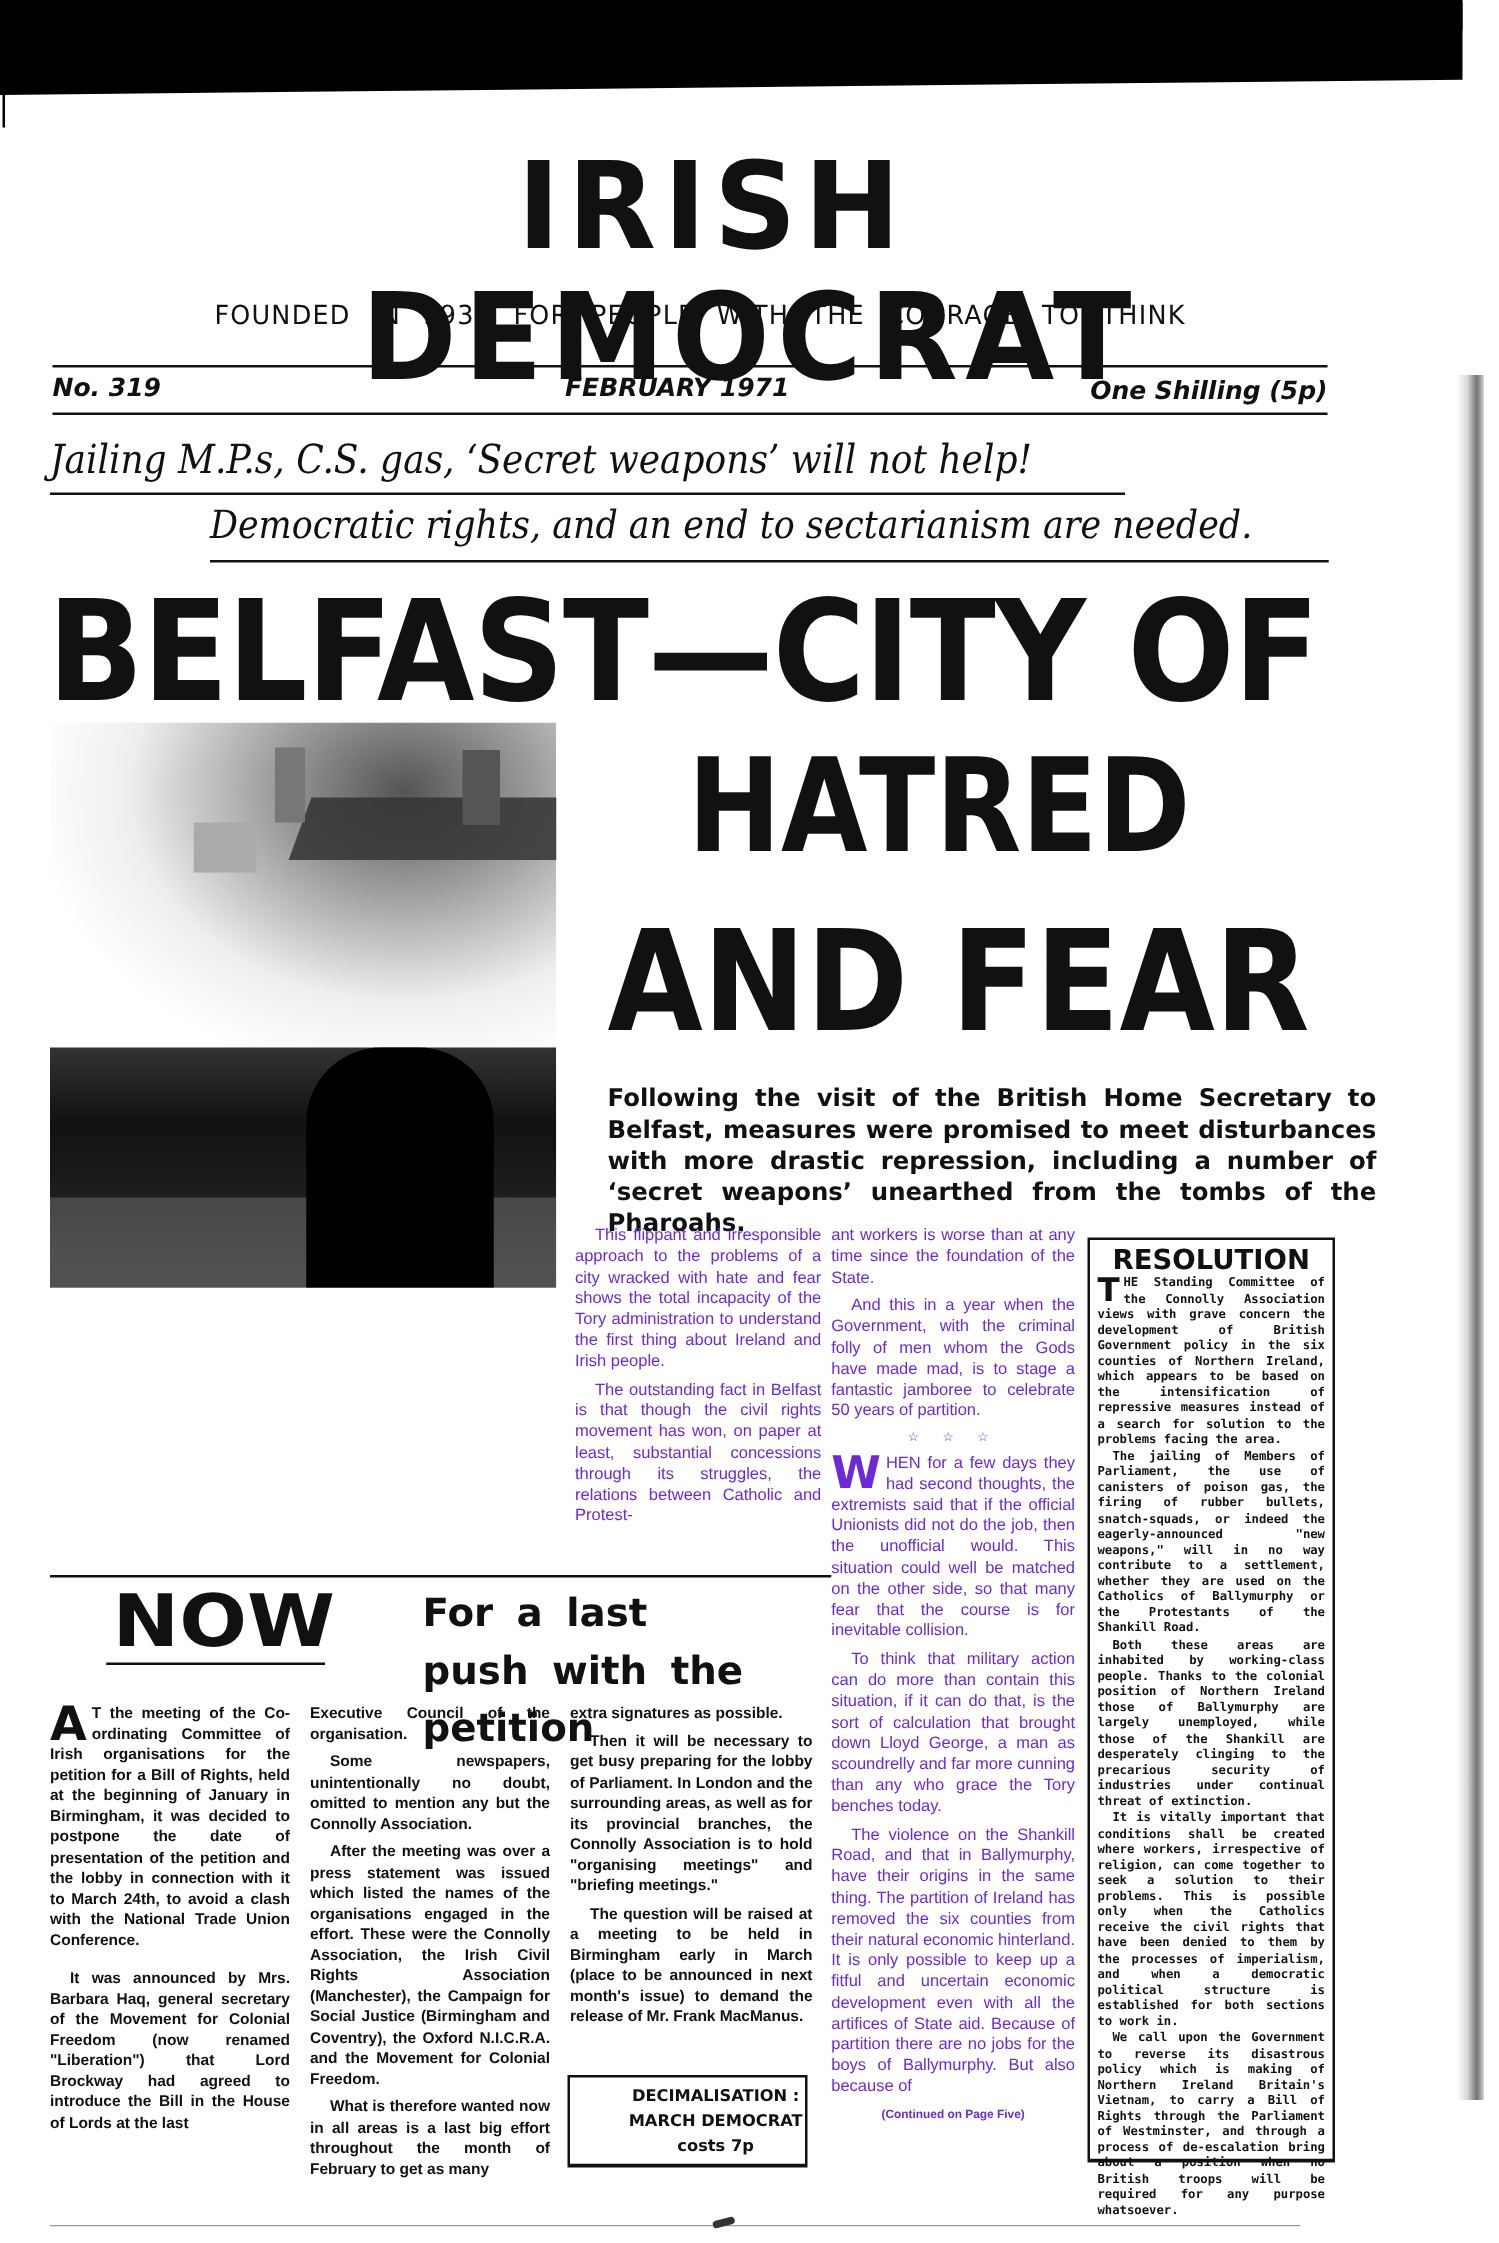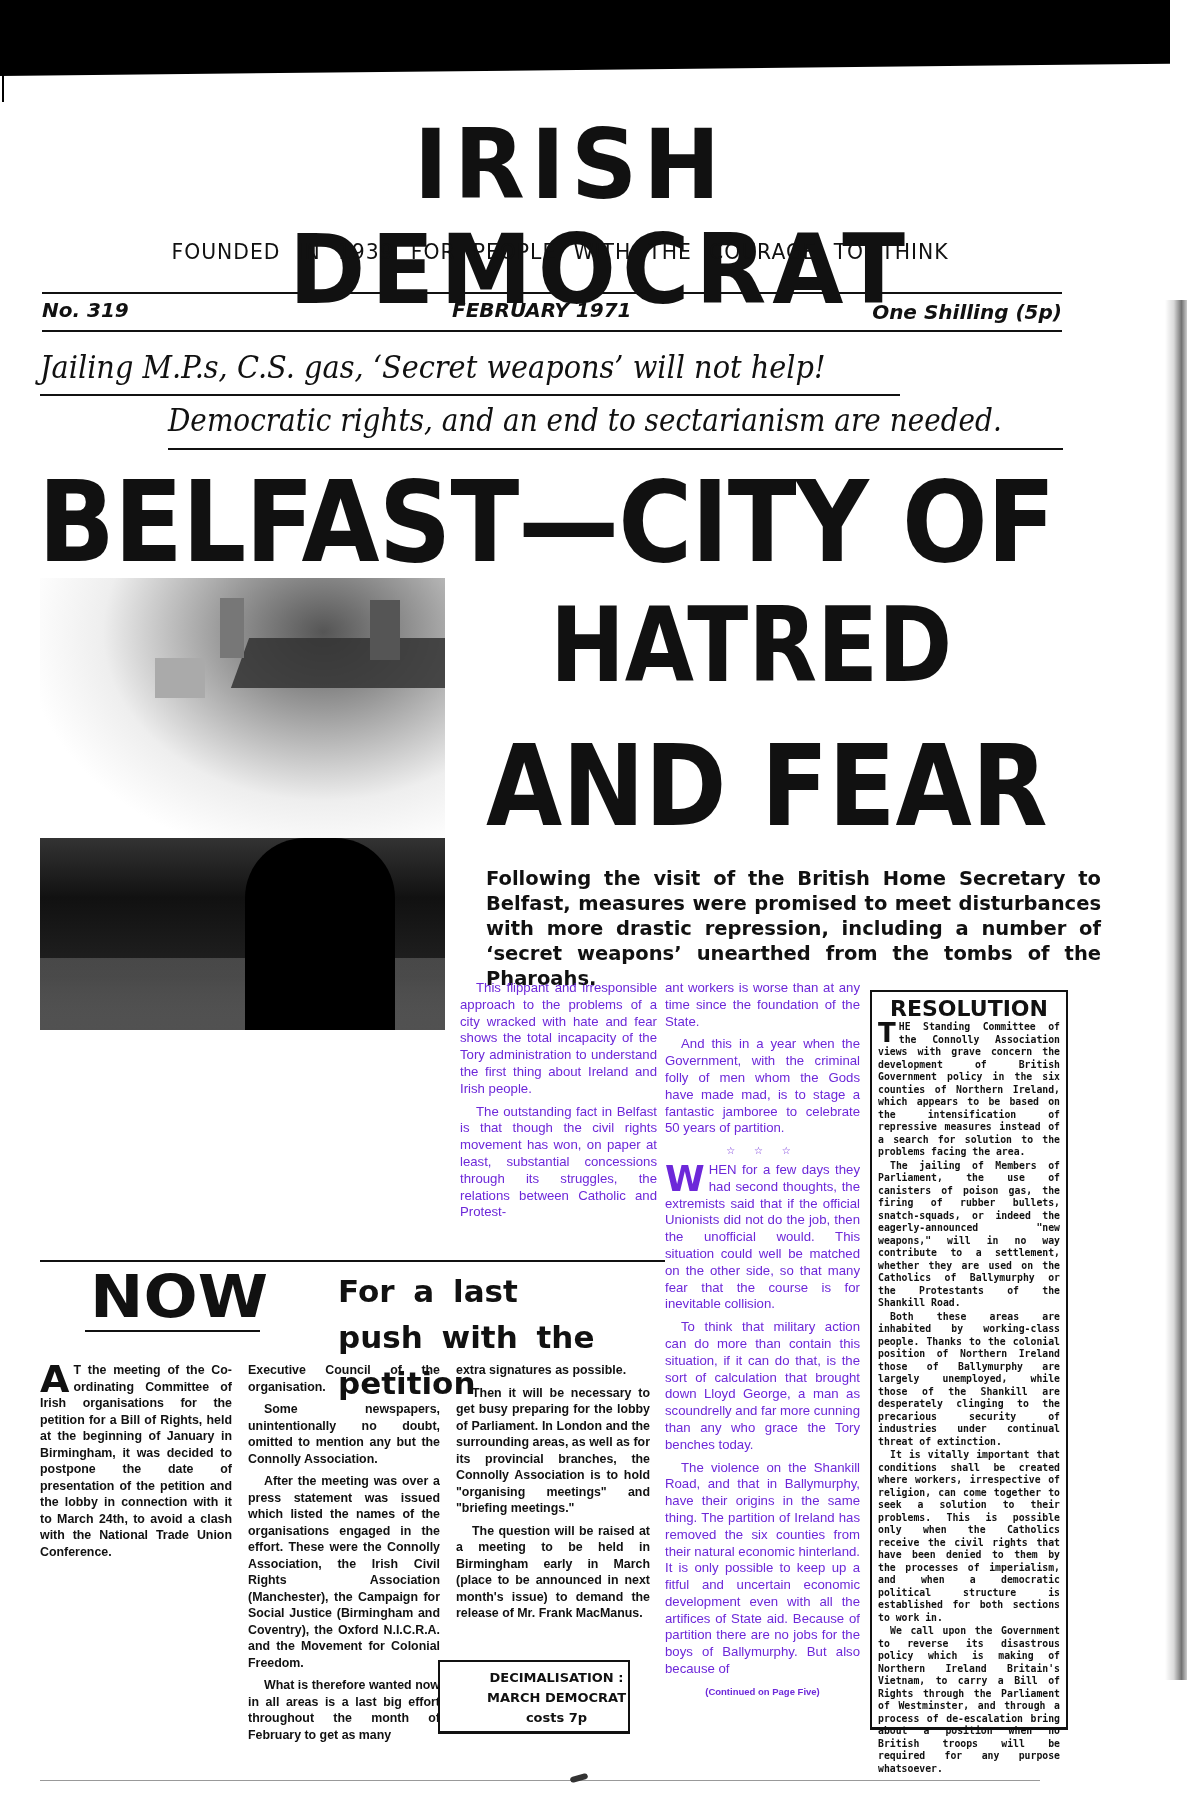--- a/index.html
+++ b/index.html
@@ -63,21 +63,21 @@
   .push{left:338px;top:1268px;font-family:"DejaVu Sans",sans-serif;font-weight:bold;font-size:31px;line-height:46px;word-spacing:8px;}
 
   .bcol{font-family:"Liberation Sans",sans-serif;font-weight:bold;font-size:12.4px;line-height:16.5px;text-align:justify;}
   .bcol p{margin:0 0 6px 0;text-indent:16px;}
   .bcol p.noindent{text-indent:0;}
   .b1{left:40px;top:1362px;width:192px;}
   .b2{left:248px;top:1362px;width:192px;}
   .b3{left:456px;top:1362px;width:194px;}
   .dropA{float:left;font-family:"DejaVu Sans",sans-serif;font-weight:bold;font-size:38px;line-height:32px;margin:1px 4px 0 0;}
 
-  .decbox{left:438px;top:1660px;width:192px;height:74px;border:2px solid #111;border-bottom-width:3px;text-align:center;font-family:"DejaVu Sans",sans-serif;font-weight:bold;font-size:13px;line-height:20px;padding-top:6px;box-sizing:border-box;padding-left:45px;}
+  .decbox{left:454px;top:1660px;width:192px;height:74px;border:2px solid #111;border-bottom-width:3px;text-align:center;font-family:"DejaVu Sans",sans-serif;font-weight:bold;font-size:13px;line-height:20px;padding-top:6px;box-sizing:border-box;padding-left:45px;}
   .decbox div{}
 
   .footrule{left:40px;top:1780px;width:1000px;height:1px;background:#999;}
   .stray{left:570px;top:1775px;width:18px;height:6px;background:#333;transform:rotate(-15deg);border-radius:3px;}
 </style>
 </head>
 <body>
 
 <div class="abs topbar2"></div>
 <div class="abs topbar"></div>
@@ -147,20 +147,21 @@
   </div>
 </div>
 
 <div class="abs nowrule"></div>
 <div class="abs now">NOW</div>
 <div class="abs nowunder"></div>
 <div class="abs push" style="width:280px;">For a last push with the petition</div>
 
 <div class="abs bcol b1">
   <p class="noindent"><span class="dropA">A</span><span>T the meeting of the Co-ordinating Committee of Irish organisations for the petition for a Bill of Rights, held at the beginning of January in Birmingham, it was decided to postpone the date of presentation of the petition and the lobby in connection with it to March 24th, to avoid a clash with the National Trade Union Conference.</span></p>
+  <p style="margin-top:14px;">It was announced by Mrs. Barbara Haq, general secretary of the Movement for Colonial Freedom (now renamed "Liberation") that Lord Brockway had agreed to introduce the Bill in the House of Lords at the last</p>
 </div>
 
 <div class="abs bcol b2">
   <p class="noindent">Executive Council of the organisation.</p>
   <p>Some newspapers, unintentionally no doubt, omitted to mention any but the Connolly Association.</p>
   <p>After the meeting was over a press statement was issued which listed the names of the organisations engaged in the effort. These were the Connolly Association, the Irish Civil Rights Association (Manchester), the Campaign for Social Justice (Birmingham and Coventry), the Oxford N.I.C.R.A. and the Movement for Colonial Freedom.</p>
   <p>What is therefore wanted now in all areas is a last big effort throughout the month of February to get as many</p>
 </div>
 
 <div class="abs bcol b3">

